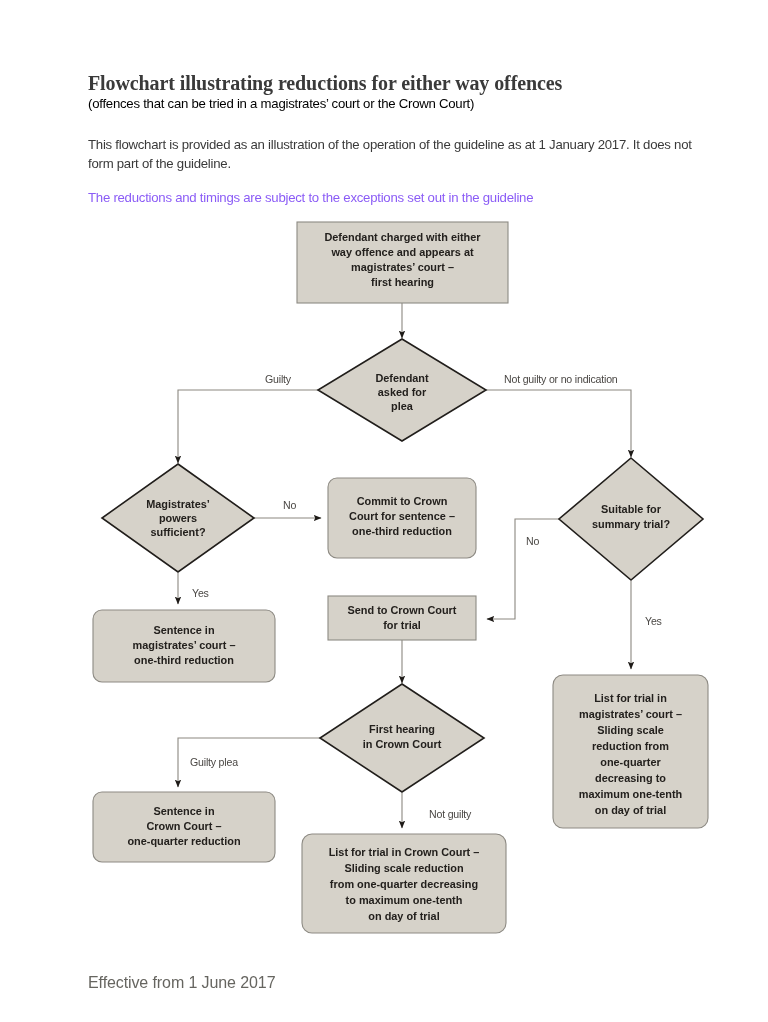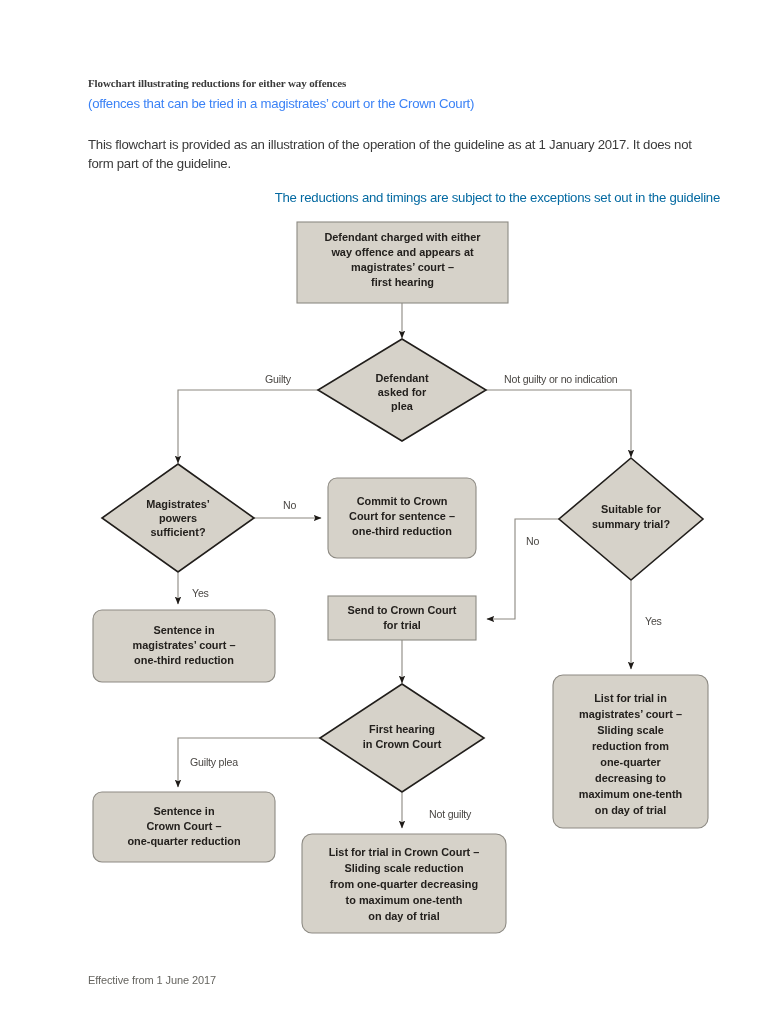--- a/index.html
+++ b/index.html
@@ -21,52 +21,51 @@
   }
   .hdr {
     position: absolute;
     left: 88px;
     right: 48px;
   }
   #title {
     top: 74px;
     font-family: "Liberation Serif", serif;
     font-weight: bold;
-    font-size: 11px;
+    font-size: 20px;
     color: #3a3a3a;
     letter-spacing: -0.1px;
     line-height: 19px;
   }
   #subtitle {
     top: 95px;
     font-size: 13.2px;
-    color: #3b82f6;
+    color: #000000;
     line-height: 17px;
     letter-spacing: -0.25px;
   }
   #para1 {
     top: 135px;
     font-size: 13.2px;
     color: #3a3a3a;
     line-height: 19px;
     letter-spacing: -0.25px;
   }
   #para2 {
     top: 188px;
     font-size: 13.2px;
-    color: #0369a1;
+    color: #8b5cf6;
     line-height: 19px;
     letter-spacing: -0.25px;
-    text-align: right;
   }
   #footer {
     position: absolute;
     left: 88px;
     top: 974px;
-    font-size: 11px;
+    font-size: 16px;
     color: #666560;
     letter-spacing: -0.1px;
   }
   #flow {
     position: absolute;
     left: 0;
     top: 0;
   }
   .node-text {
     font-family: "Liberation Sans", sans-serif;

